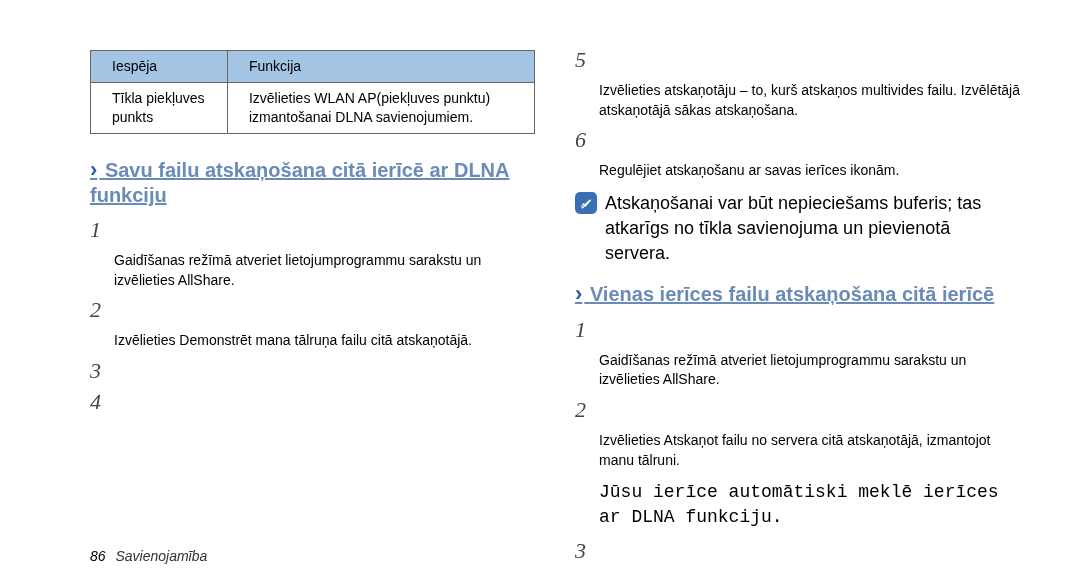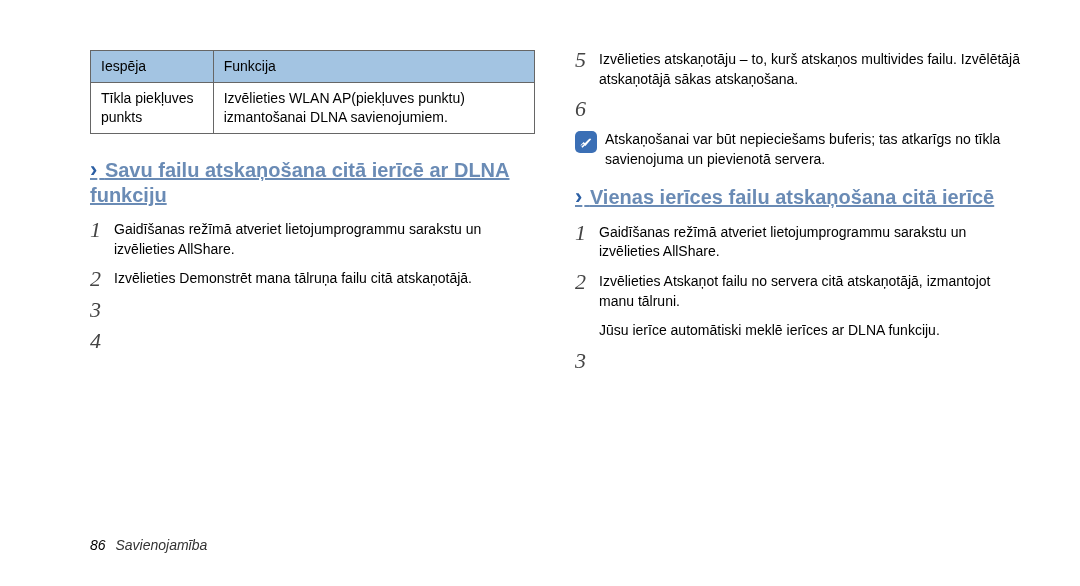--- a/index.html
+++ b/index.html
@@ -15,21 +15,21 @@
   .columns { display: flex; gap: 40px; }
   .col { flex: 1; }
   table {
     border-collapse: collapse;
     width: 100%;
     font-size: 14px;
     margin-bottom: 22px;
   }
   th, td {
     border: 1px solid #666;
-    padding: 6px 10px;
+    padding: 6px 21px;
     text-align: left;
     vertical-align: top;
     line-height: 1.35;
   }
   th { background: #a3c4e2; font-weight: normal; }
   .section-title {
     font-size: 20px;
     font-weight: bold;
     color: #6a8bb5;
     margin: 4px 0 12px 0;
@@ -53,51 +53,51 @@
   .step-num {
     font-family: Georgia, 'Times New Roman', serif;
     font-style: italic;
     font-size: 22px;
     width: 24px;
     min-width: 24px;
     color: #444;
     line-height: 1;
     margin-top: -1px;
   }
-  .step-txt { flex: 1; }
+  .step-txt { flex: 1; margin-top: 31px; }
   .step-txt b { font-weight: normal; }
   .note {
     display: flex;
     align-items: flex-start;
-    font-size: 14px;
+    font-size: 18px;
     line-height: 1.4;
     margin: 4px 0 14px 0;
   }
   .note-icon {
     width: 22px; height: 22px;
     border-radius: 5px;
     background: #3b6fb5;
     color: #fff;
     display: flex; align-items: center; justify-content: center;
     font-weight: bold;
     font-size: 14px;
     margin-right: 8px;
     margin-top: 1px;
     min-width: 22px;
   }
   .note-icon svg { width: 14px; height: 14px; fill: #fff; }
   .footer {
     position: absolute;
     left: 90px;
-    bottom: 33px;
+    bottom: 22px;
     font-size: 14px;
   }
   .footer .pnum { font-style: italic; margin-right: 6px; }
   .footer .psec { font-style: italic; color: #333; }
-  .aux { font-size: 14px; line-height: 1.4; margin: 0 0 10px 24px; }
+  .aux { font-size: 18px; line-height: 1.4; margin: 0 0 10px 24px; font-family: Liberation Mono, monospace; }
 </style>
 </head>
 <body>
 
 <div class="columns">
   <div class="col">
     <table>
       <thead>
         <tr>
           <th>Iespēja</th>
@@ -136,20 +136,21 @@
   </div>
 
   <div class="col">
     <ul class="steps" id="right-top">
         <li>
           <span class="step-num">5</span>
           <span class="step-txt">Izvēlieties atskaņotāju – to, kurš atskaņos multivides failu. Izvēlētājā atskaņotājā sākas atskaņošana.</span>
         </li>
         <li>
           <span class="step-num">6</span>
+          <span class="step-txt">Regulējiet atskaņošanu ar savas ierīces ikonām.</span>
         </li>
       </ul>
 
     <div class="note">
       <span class="note-icon">
         <svg viewBox="0 0 24 24">
             <path d="M3 17l5-5 3 3L20 6l1 1-10 12-4-4-4 4z"></path>
             <path d="M4 20l14-14 2 2L6 22z"></path>
           </svg>
       </span>

